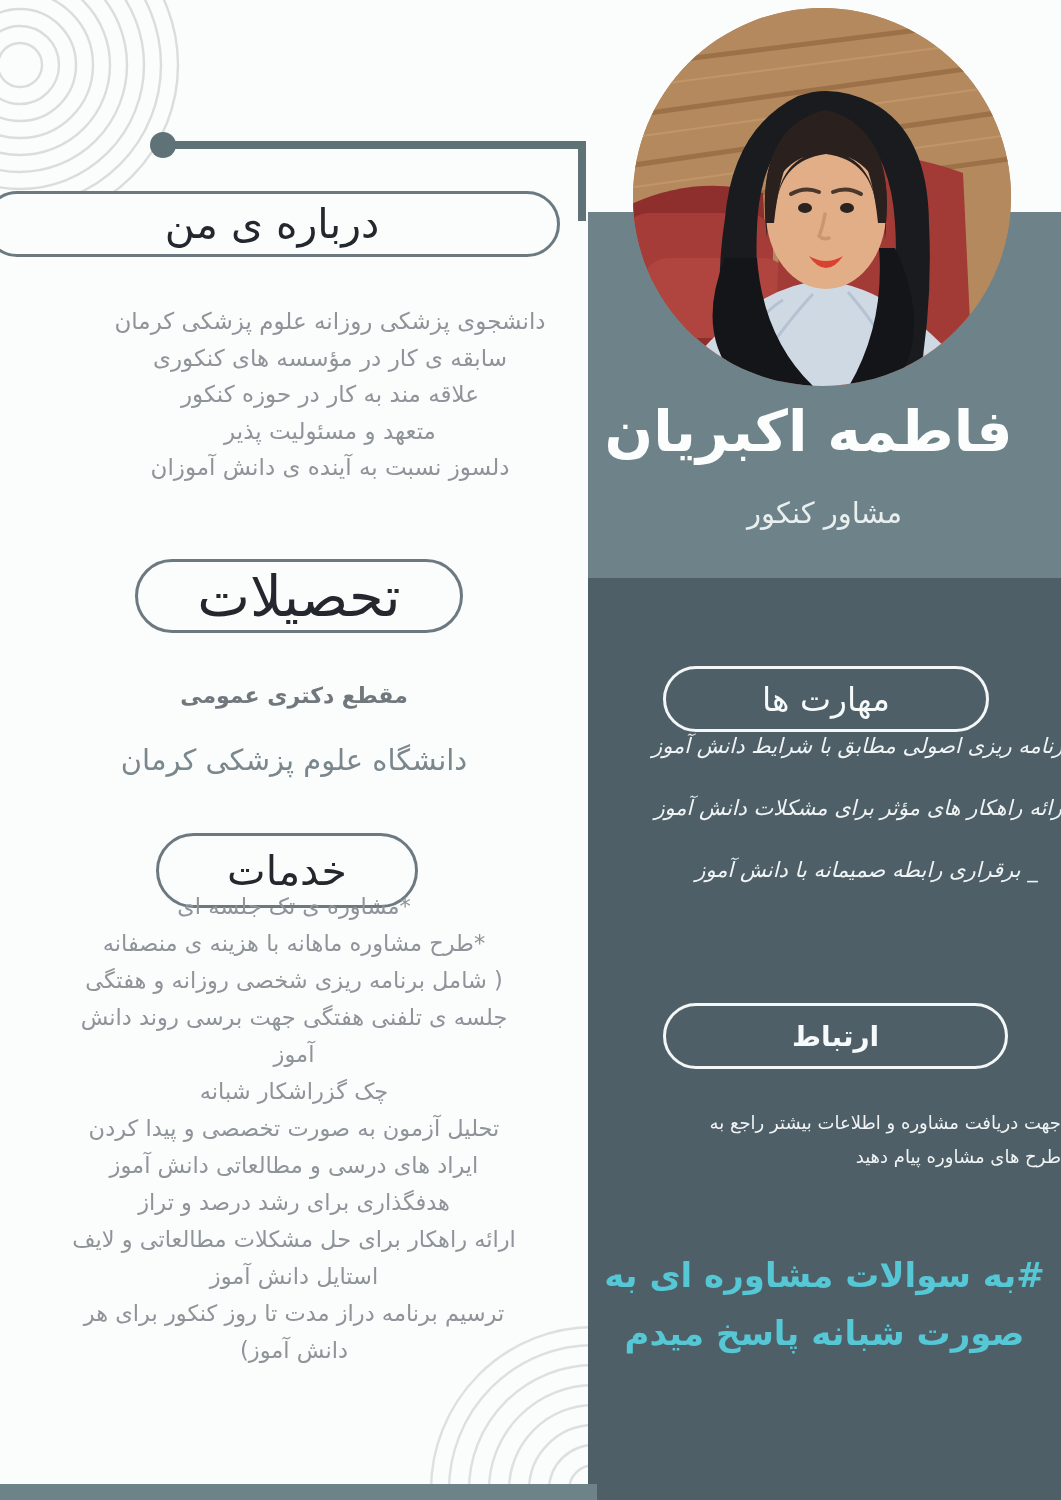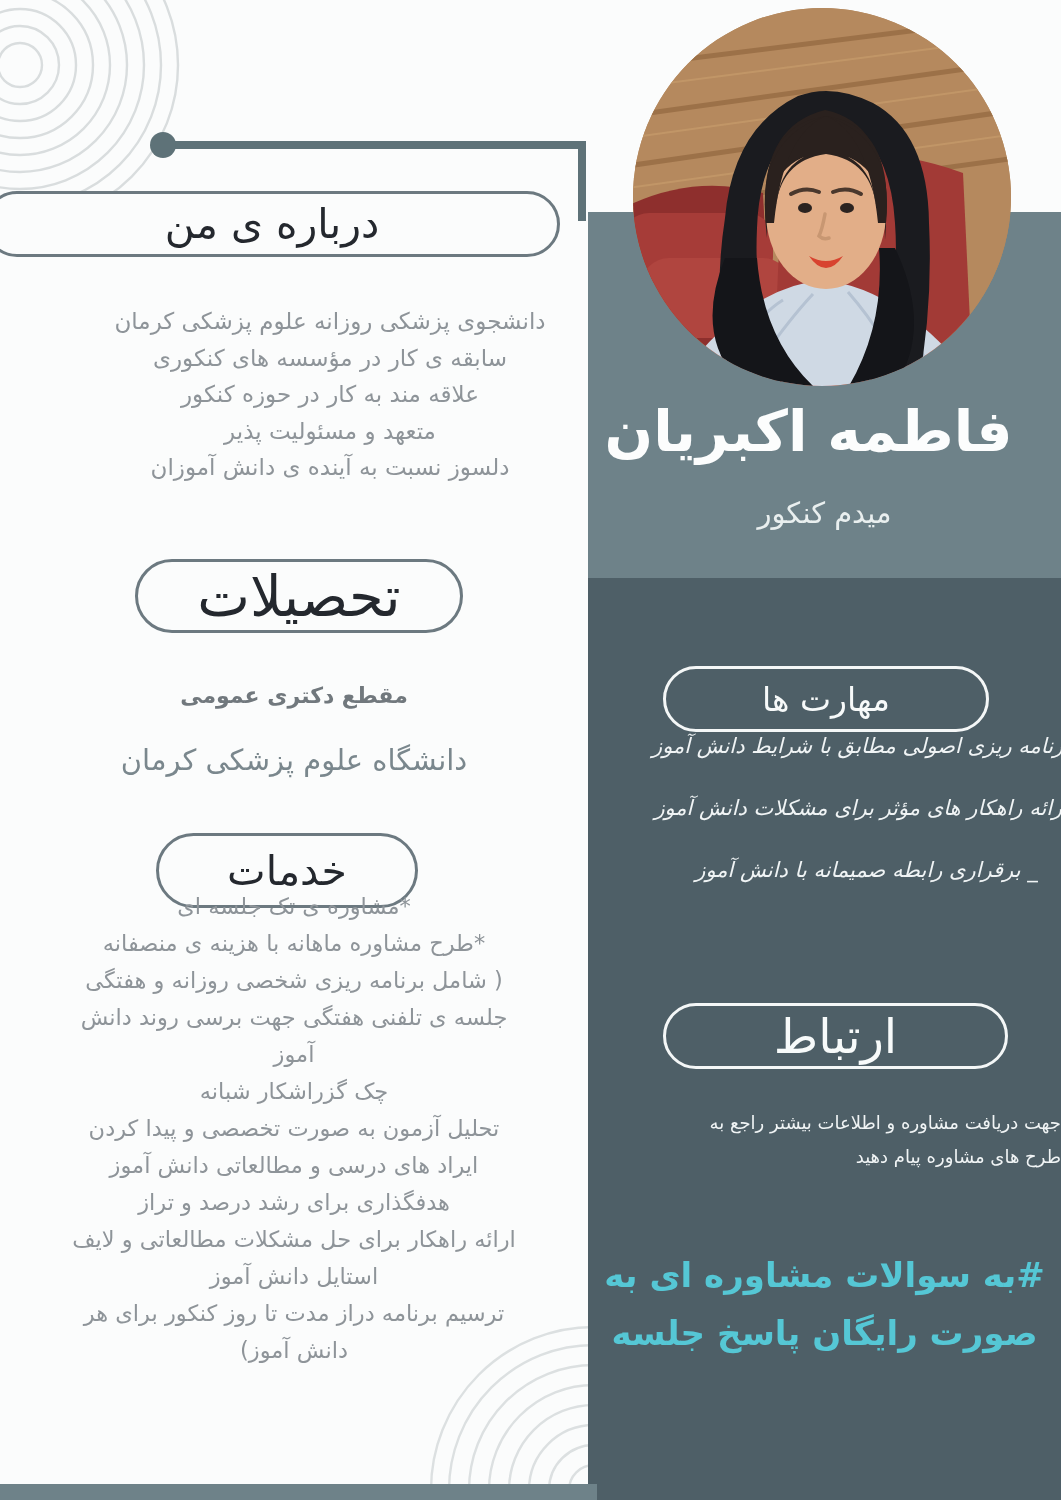--- a/index.html
+++ b/index.html
@@ -47,21 +47,21 @@
     position:absolute;box-sizing:border-box;
     border-radius:999px;display:flex;align-items:center;justify-content:center;
     white-space:nowrap;
   }
   .pill-left{border:3px solid #6C7980;background:#FBFCFC;color:#24282E;}
   .pill-dark{border:3px solid #F4F7F7;color:#F7FAFA;background:transparent;}
   .pill-about{left:-16px;top:191px;width:576px;height:66px;font-size:41px;}
   .pill-education{left:135px;top:559px;width:328px;height:74px;font-size:56px;}
   .pill-services{left:156px;top:833px;width:262px;height:75px;font-size:41px;}
   .pill-skills{left:663px;top:622px;width:326px;height:66px;font-size:33px;font-weight:500;margin-top:44px;}
-  .pill-contact{left:663px;top:1003px;width:345px;height:66px;font-size:48px;font-weight:400;}
+  .pill-contact{left:663px;top:1003px;width:345px;height:66px;font-size:28px;font-weight:700;}
   
   .about-list{position:absolute;left:0;top:279px;width:660px;margin-top:24px;}
   .about-list .body-line{line-height:36.5px;}
   .body-line{
     text-align:center;color:#8E9499;font-size:23px;white-space:nowrap;
   }
   .edu-degree{
     position:absolute;left:0;top:683px;width:588px;text-align:center;
     color:#71787D;font-size:22px;font-weight:600;
   }
@@ -170,21 +170,21 @@
       <path d="M158,186 q14,-8 28,-2" stroke="#4a382d" stroke-width="4" fill="none" stroke-linecap="round"></path>
       <path d="M200,184 q14,-6 28,2" stroke="#4a382d" stroke-width="4" fill="none" stroke-linecap="round"></path>
       <ellipse cx="172" cy="200" rx="7" ry="5" fill="#2b2320"></ellipse>
       <ellipse cx="214" cy="200" rx="7" ry="5" fill="#2b2320"></ellipse>
       <path d="M192,206 q-3,16 -6,22 q4,4 10,2" stroke="#c89772" stroke-width="3.5" fill="none" stroke-linecap="round"></path>
       <path d="M176,248 q17,10 34,0 q-8,12 -17,12 q-9,0 -17,-12 Z" fill="#d8432f"></path>
     </svg>
   </div>
 
   <div class="profile-name">فاطمه اکبریان</div>
-  <div class="profile-title">میدم کنکور</div>
+  <div class="profile-title">مشاور کنکور</div>
 
   <div class="pill pill-left pill-about">
     <span>درباره ی من</span>
   </div>
   <div class="about-list">
       <div class="body-line">دانشجوی پزشکی روزانه علوم پزشکی کرمان</div>
       <div class="body-line">سابقه ی کار در مؤسسه های کنکوری</div>
       <div class="body-line">علاقه مند به کار در حوزه کنکور</div>
       <div class="body-line">متعهد و مسئولیت پذیر</div>
       <div class="body-line">دلسوز نسبت به آینده ی دانش آموزان</div>
@@ -227,16 +227,16 @@
   <div class="pill pill-dark pill-contact">
     <span>ارتباط</span>
   </div>
   <div class="contact-list">
       <div class="contact-line">جهت دریافت مشاوره و اطلاعات بیشتر راجع به</div>
       <div class="contact-line">طرح های مشاوره پیام دهید</div>
     </div>
 
   <div class="hashtag-list" style="color: rgb(85, 199, 213);">
       <div class="hashtag-line">#به سوالات مشاوره ای به</div>
-      <div class="hashtag-line">صورت رایگان پاسخ جلسه</div>
+      <div class="hashtag-line">صورت شبانه پاسخ میدم</div>
     </div>
 
 </div>
 
 </body></html>

